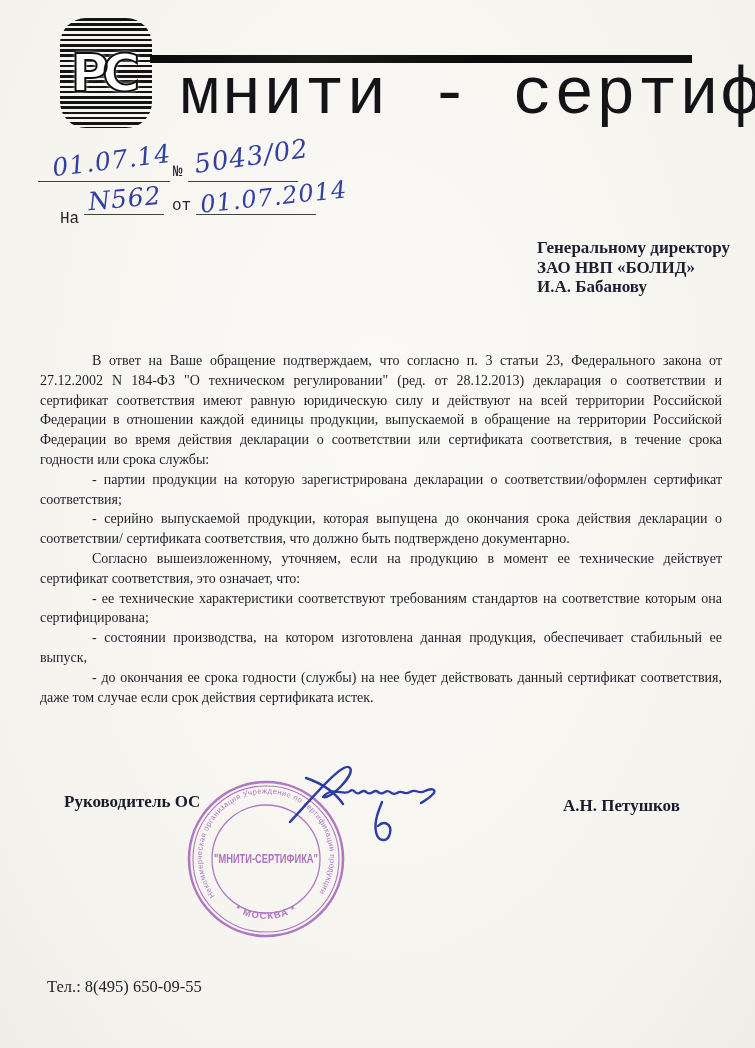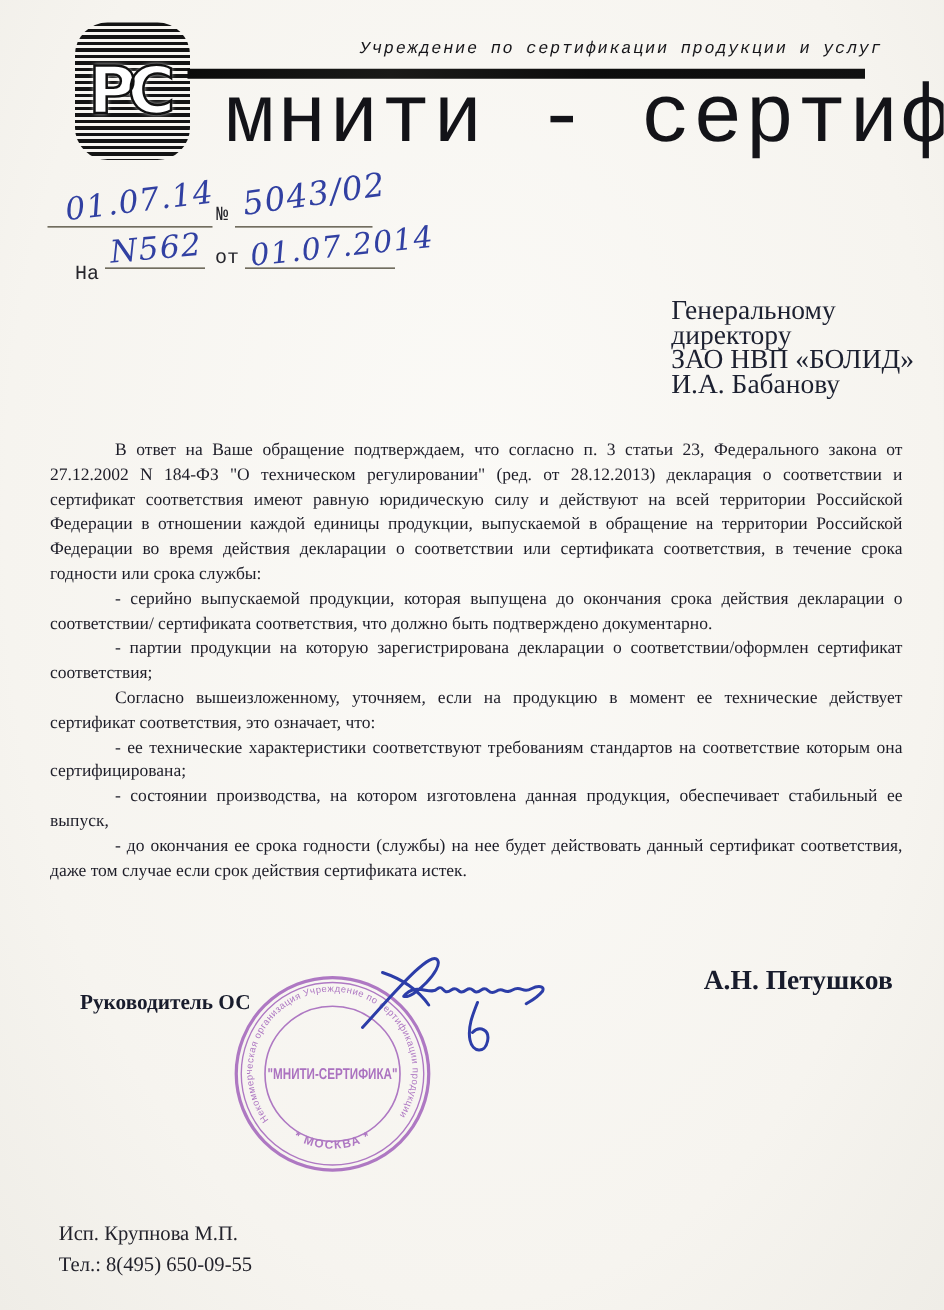--- a/index.html
+++ b/index.html
@@ -44,44 +44,43 @@
   
   .hw{
     position:absolute; font-family:"DejaVu Serif", serif; font-style:italic;
     color:#3140a2; letter-spacing:1px; white-space:pre;
   }
   .uline{position:absolute; height:0; border-bottom:1.6px solid #45402f;}
   .ref-label{
     position:absolute; font-family:"Liberation Mono", monospace; font-size:16px; color:#26262c;
   }
   
-  .recipient{position:absolute; left:537px; top:238px; font-weight:normal;
-    font-size:22px; line-height:19.5px; color:#1c2030;}
+  .recipient{position:absolute; left:537px; top:238px; font-weight:bold;
+    font-size:17px; line-height:19.5px; color:#1c2030;}
   .recipient div{margin:0;}
   
   .body-text{position:absolute; left:40px; top:351px; width:682px;
     font-size:14px; line-height:19.8px; text-align:justify; color:#1d1d28;}
   .body-text p{margin:0; text-indent:52px;}
   
   .sig-role{position:absolute; left:64px; top:792px; font-weight:bold; font-size:17px; color:#181c2c;}
-  .sig-name{position:absolute; left:563px; top:771px; font-weight:bold; font-size:22px; color:#181c2c;}
+  .sig-name{position:absolute; left:563px; top:796px; font-weight:bold; font-size:17px; color:#181c2c;}
   .stamp{position:absolute; left:184px; top:777px; opacity:.85;}
   .signature{position:absolute; left:286px; top:746px;}
   
   .footer{position:absolute; left:47px; top:974px; font-size:16.5px; line-height:25px; color:#23232c;}
 </style>
 </head>
 <body>
 
 <div class="page">
 
   <div class="logo">
     <span class="logo-letters">РС</span>
   </div>
-  <div class="tagline">Учреждение по сертификации продукции и услуг</div>
   <div class="black-bar"></div>
   <div class="org-name">мнити - сертифика</div>
 
   <div class="hw" style="left:52px; top:146px; font-size:25px; transform:rotate(-7deg);">01.07.14</div>
   <div class="uline" style="left:38px; top:181px; width:132px;"></div>
   <div class="ref-label" style="left:173px; top:163px;">№</div>
   <div class="hw" style="left:194px; top:141px; font-size:26px; transform:rotate(-8deg);">5043/02</div>
   <div class="uline" style="left:188px; top:181px; width:110px;"></div>
 
   <div class="ref-label" style="left:60px; top:210px;">На</div>
@@ -92,22 +91,22 @@
   <div class="uline" style="left:196px; top:214px; width:120px;"></div>
 
   <div class="recipient">
     <div>Генеральному директору</div>
     <div>ЗАО НВП «БОЛИД»</div>
     <div>И.А. Бабанову</div>
   </div>
 
   <div class="body-text">
     <p>В ответ на Ваше обращение подтверждаем, что согласно п. 3 статьи 23, Федерального закона от 27.12.2002 N 184-ФЗ "О техническом регулировании" (ред. от 28.12.2013) декларация о соответствии и сертификат соответствия имеют равную юридическую силу и действуют на всей территории Российской Федерации в отношении каждой единицы продукции, выпускаемой в обращение на территории Российской Федерации во время действия декларации о соответствии или сертификата соответствия, в течение срока годности или срока службы:</p>
+    <p>- партии продукции на которую зарегистрирована декларации о соответствии/оформлен сертификат соответствия;</p>
     <p>- серийно выпускаемой продукции, которая выпущена до окончания срока действия декларации о соответствии/ сертификата соответствия, что должно быть подтверждено документарно.</p>
-    <p>- партии продукции на которую зарегистрирована декларации о соответствии/оформлен сертификат соответствия;</p>
     <p>Согласно вышеизложенному, уточняем, если на продукцию в момент ее технические действует сертификат соответствия, это означает, что:</p>
     <p>- ее технические характеристики соответствуют требованиям стандартов на соответствие которым она сертифицирована;</p>
     <p>- состоянии производства, на котором изготовлена данная продукция, обеспечивает стабильный ее выпуск,</p>
     <p>- до окончания ее срока годности (службы) на нее будет действовать данный сертификат соответствия, даже  том случае если срок действия сертификата истек.</p>
   </div>
 
   <div class="sig-role">Руководитель ОС</div>
   <div class="sig-name">А.Н. Петушков</div>
 
   <svg class="stamp" width="164" height="164" viewBox="0 0 164 164">
@@ -131,17 +130,16 @@
 
   <svg class="signature" width="170" height="100" viewBox="0 0 170 100">
     <g stroke="#2c3da8" stroke-width="2.4" fill="none" stroke-linecap="round" stroke-linejoin="round">
       <path d="M 4,76 C 28,50 58,14 64,22 C 69,29 44,54 37,51 C 47,39 58,51 64,45 C 69,41 68,51 75,46 C 81,42 80,51 87,46 C 93,42 92,51 99,46 C 105,42 104,51 111,47 C 117,43 117,50 124,46 C 131,42 132,49 139,45 C 145,42 150,43 148,47 C 143,53 138,55 135,57"></path>
       <path d="M 20,32 C 38,38 50,48 57,58"></path>
       <path d="M 96,56 C 92,66 88,76 90,86 C 92,96 102,97 104,87 C 106,78 98,74 92,80"></path>
     </g>
   </svg>
 
   <div class="footer">
-    <div>Исп. Крупнова М.П.</div>
     <div>Тел.: 8(495) 650-09-55</div>
   </div>
 
 </div>
 
 </body></html>

